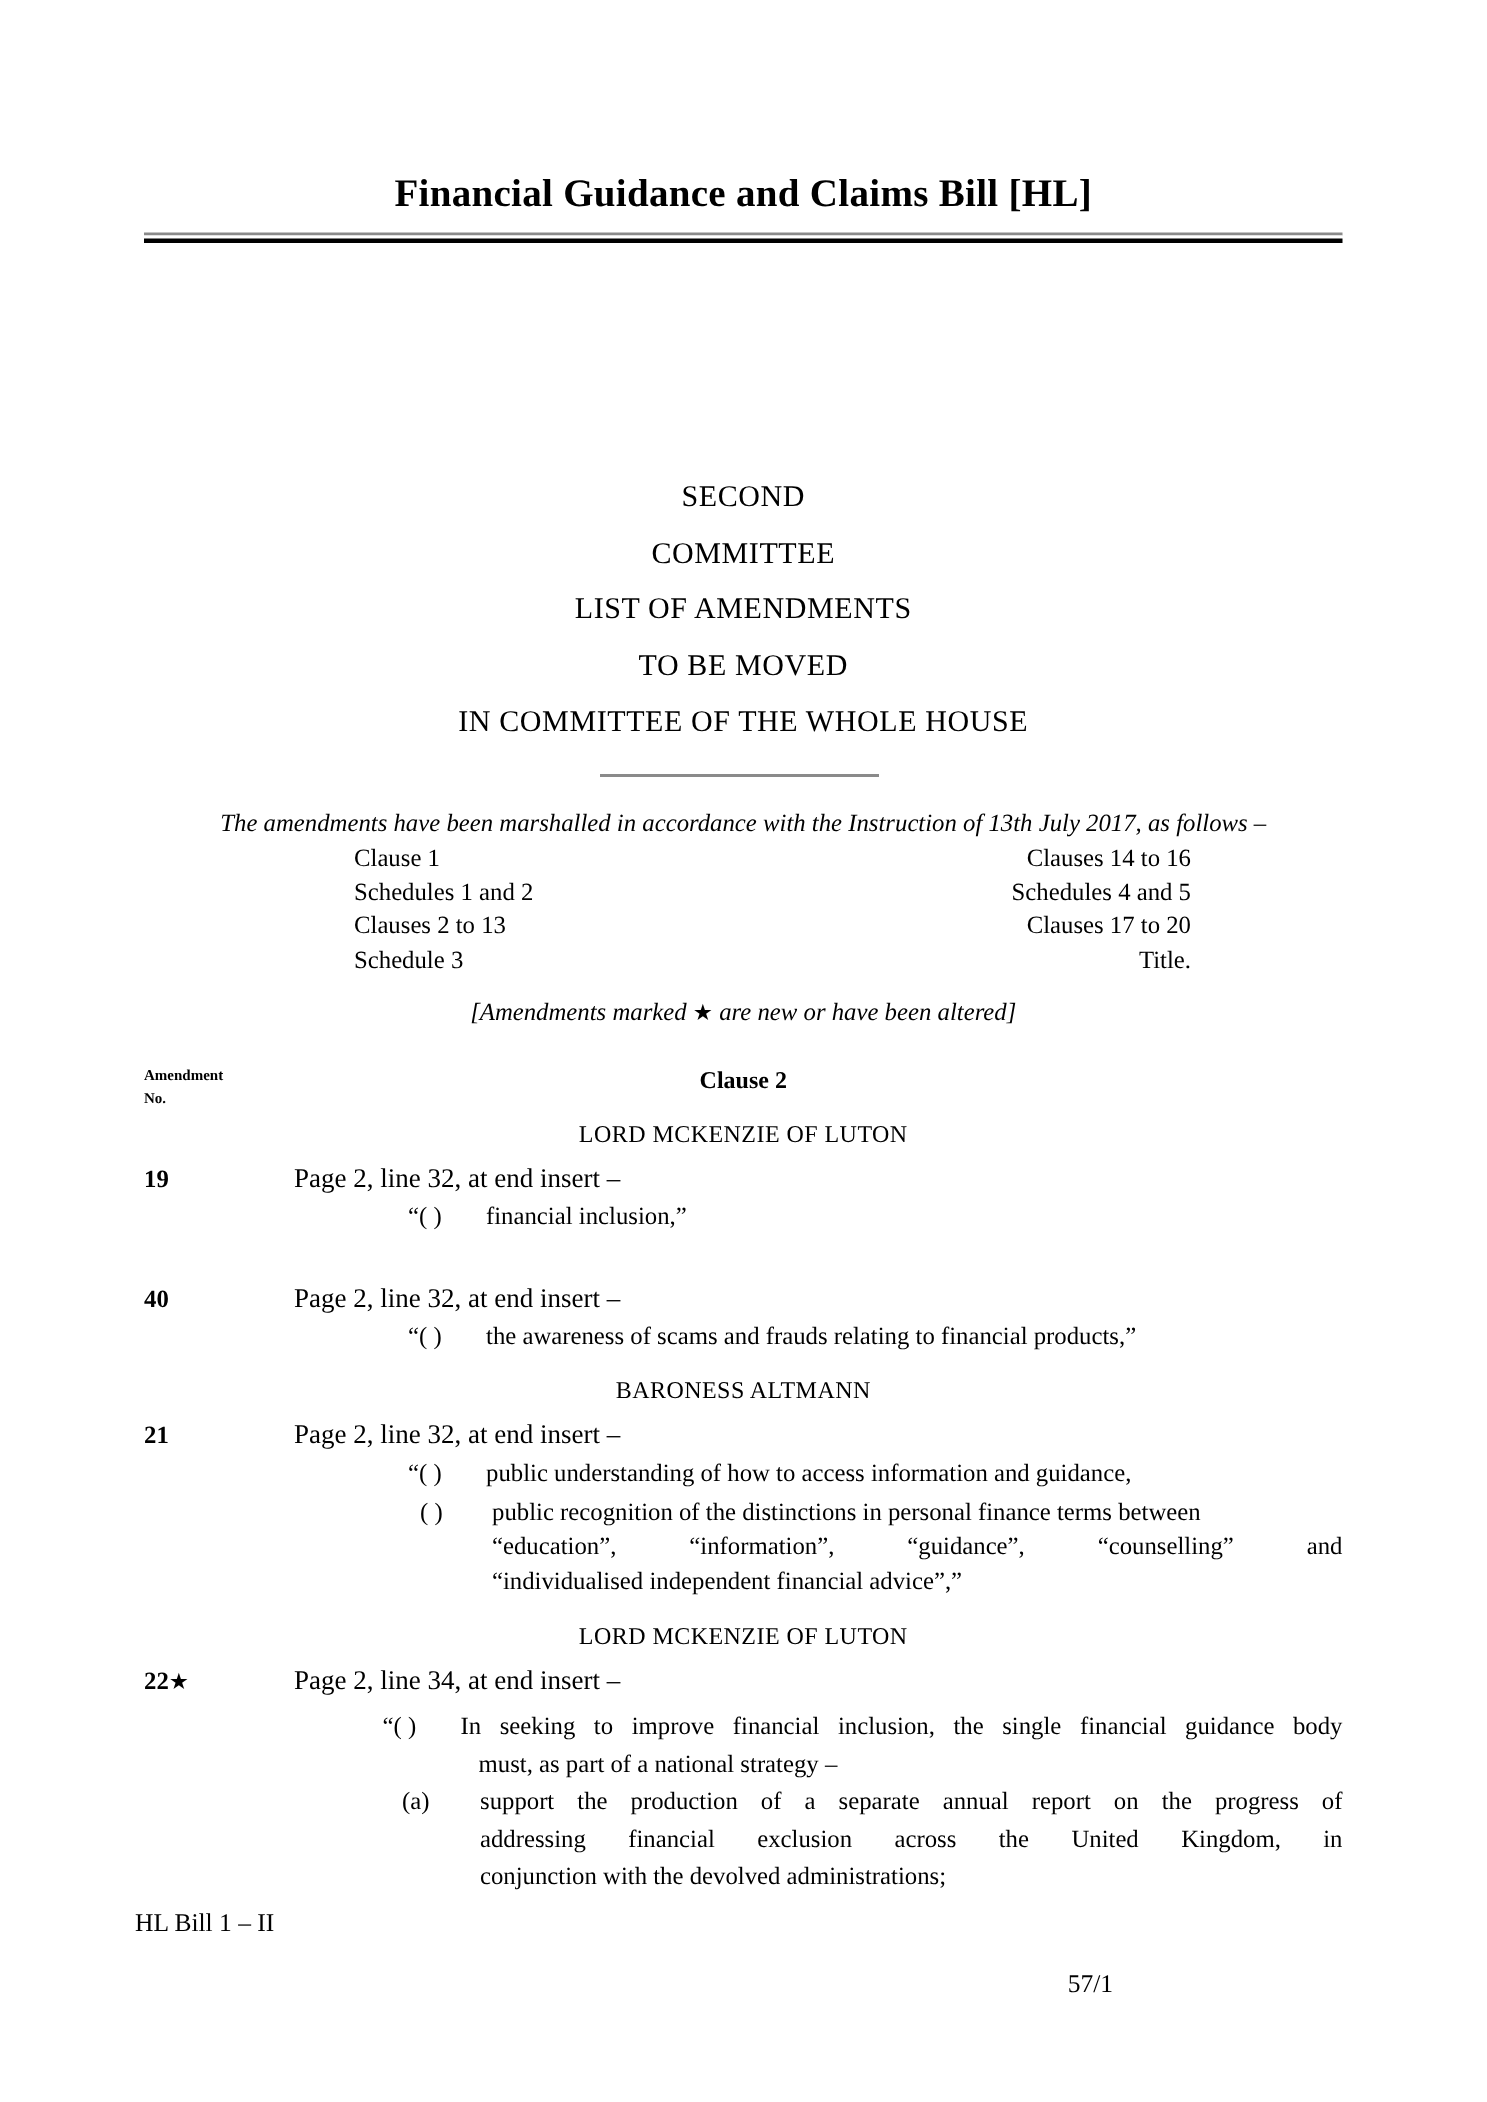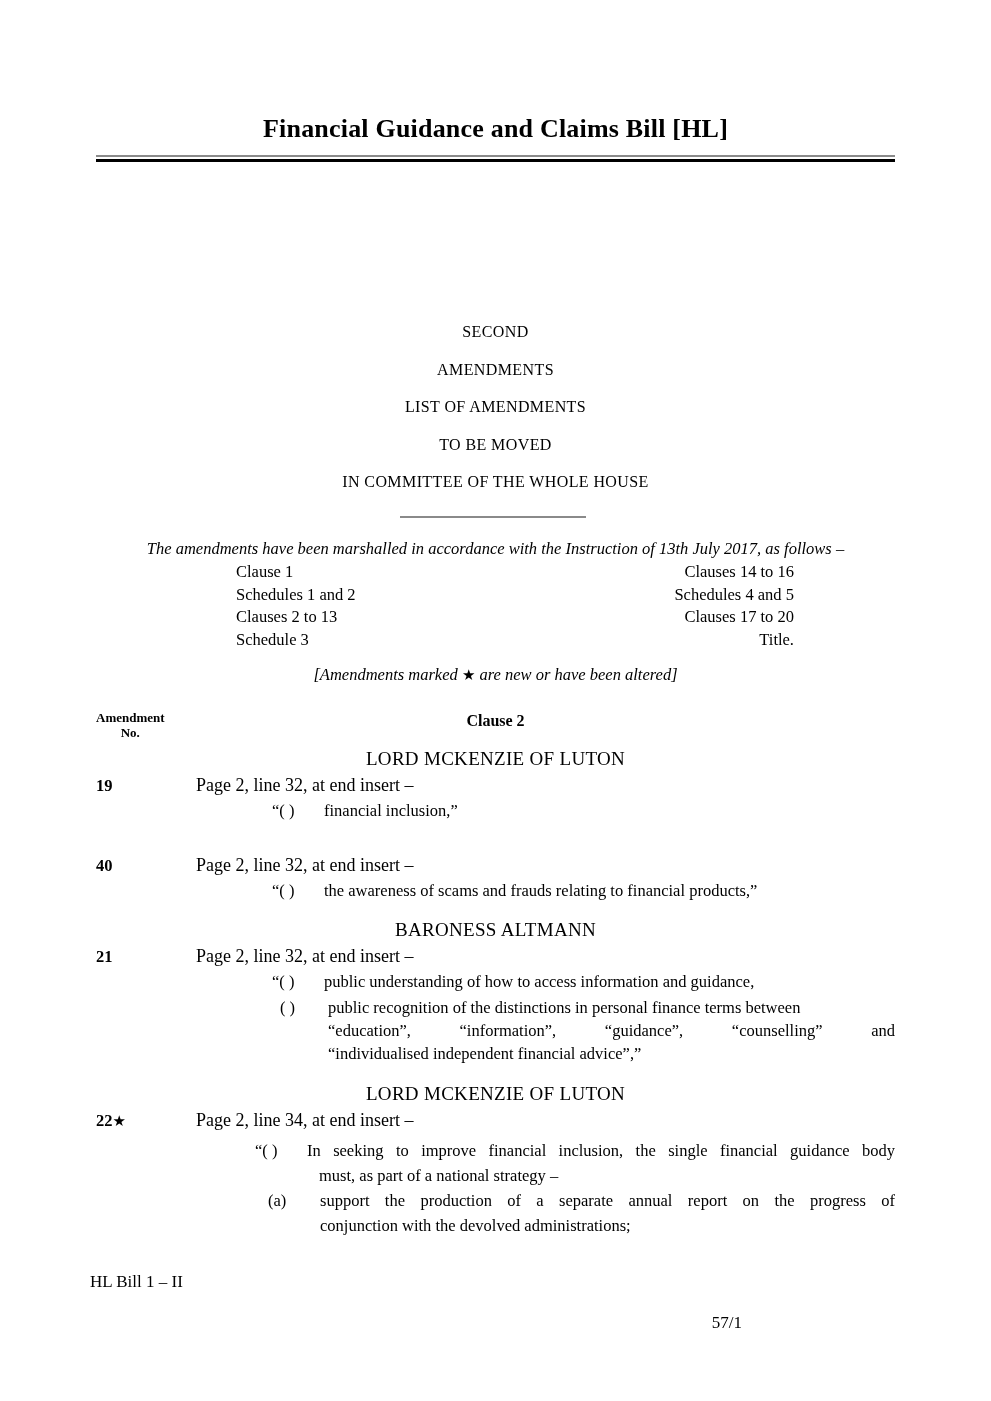--- a/index.html
+++ b/index.html
@@ -55,21 +55,21 @@
 
   
   .heading-block {
     position: absolute;
     left: 96px;
     top: 303px;
     width: 799px;
     text-align: center;
   }
   .heading-line {
-    font-size: 16px;
+    font-size: 20px;
     line-height: 37.5px;
     letter-spacing: 0.4px;
   }
 
   .short-rule {
     position: absolute;
     left: 400px;
     top: 506px;
     width: 186px;
     height: 2px;
@@ -114,44 +114,43 @@
   .star-note .star {
     font-style: normal;
     font-size: 15px;
   }
 
   
   .amend-no-label {
     position: absolute;
     left: 96px;
     top: 700px;
-    font-size: 13px;
+    font-size: 10px;
     font-weight: bold;
     line-height: 15px;
     font-family: "Liberation Serif", "DejaVu Serif", serif;
-    text-align: center;
   }
 
   
   .clause-heading {
     position: absolute;
     left: 96px;
     width: 799px;
     text-align: center;
     font-size: 16px;
     font-weight: bold;
   }
 
   
   .sponsor {
     position: absolute;
     left: 96px;
     width: 799px;
     text-align: center;
-    font-size: 19px;
+    font-size: 16px;
     letter-spacing: 0.3px;
   }
 
   
   .amend-num {
     position: absolute;
     left: 96px;
     font-size: 16.5px;
     font-weight: bold;
     white-space: nowrap;
@@ -216,21 +215,21 @@
   <div class="doc-title">Financial Guidance and Claims Bill [HL]</div>
 
   <div class="rule-double">
     <div class="thin"></div>
     <div class="gap"></div>
     <div class="thick"></div>
   </div>
 
   <div class="heading-block">
     <div class="heading-line">SECOND</div>
-    <div class="heading-line">AMENDMENTS</div>
+    <div class="heading-line">COMMITTEE</div>
     <div class="heading-line">LIST OF AMENDMENTS</div>
     <div class="heading-line">TO BE MOVED</div>
     <div class="heading-line">IN COMMITTEE OF THE WHOLE HOUSE</div>
   </div>
 
   <div class="short-rule"></div>
 
   <div class="marshal-note">The amendments have been marshalled in accordance with the Instruction of 13th July 2017, as follows –</div>
 
   <div class="clause-columns">
@@ -306,20 +305,21 @@
     <span class="body">
       <span style="display:block; text-align:justify; text-align-last:justify; white-space:normal;">In seeking to improve financial inclusion, the single financial guidance body</span>
       <span class="nowrapline" style="display:block;margin-left:12px;">must, as part of a national strategy –</span>
     </span>
   </div>
 
   <div class="insert-line" style="left:268px; top:1178px; width:627px; line-height:25px;">
     <span class="marker">(a)</span>
     <span class="body">
       <span style="display:block; text-align:justify; text-align-last:justify; white-space:normal;">support the production of a separate annual report on the progress of</span>
+      <span style="display:block; text-align:justify; text-align-last:justify; white-space:normal;">addressing financial exclusion across the United Kingdom, in</span>
       <span class="nowrapline" style="display:block;font-family:Liberation Serif, serif;">conjunction with the devolved administrations;</span>
     </span>
   </div>
 
   <div class="footer-left">HL Bill 1 – II</div>
   <div class="footer-right">57/1</div>
 
 </div>
 
 </body></html>

